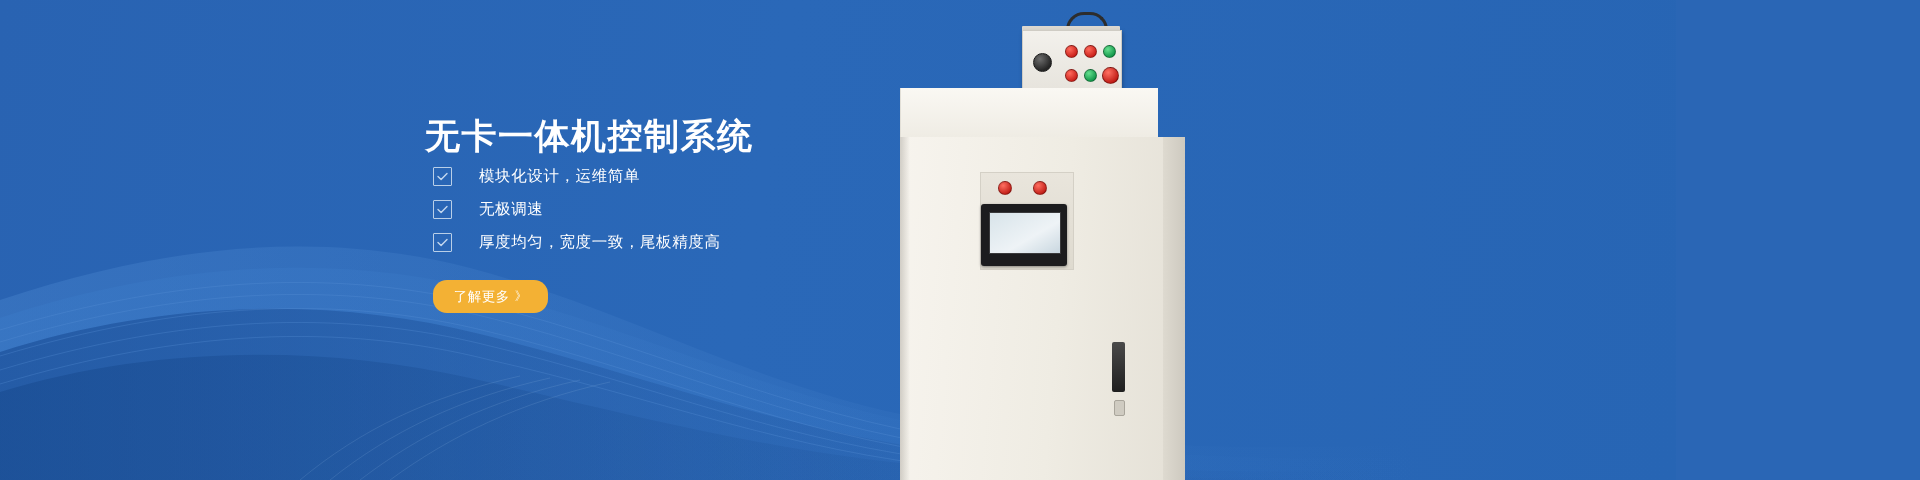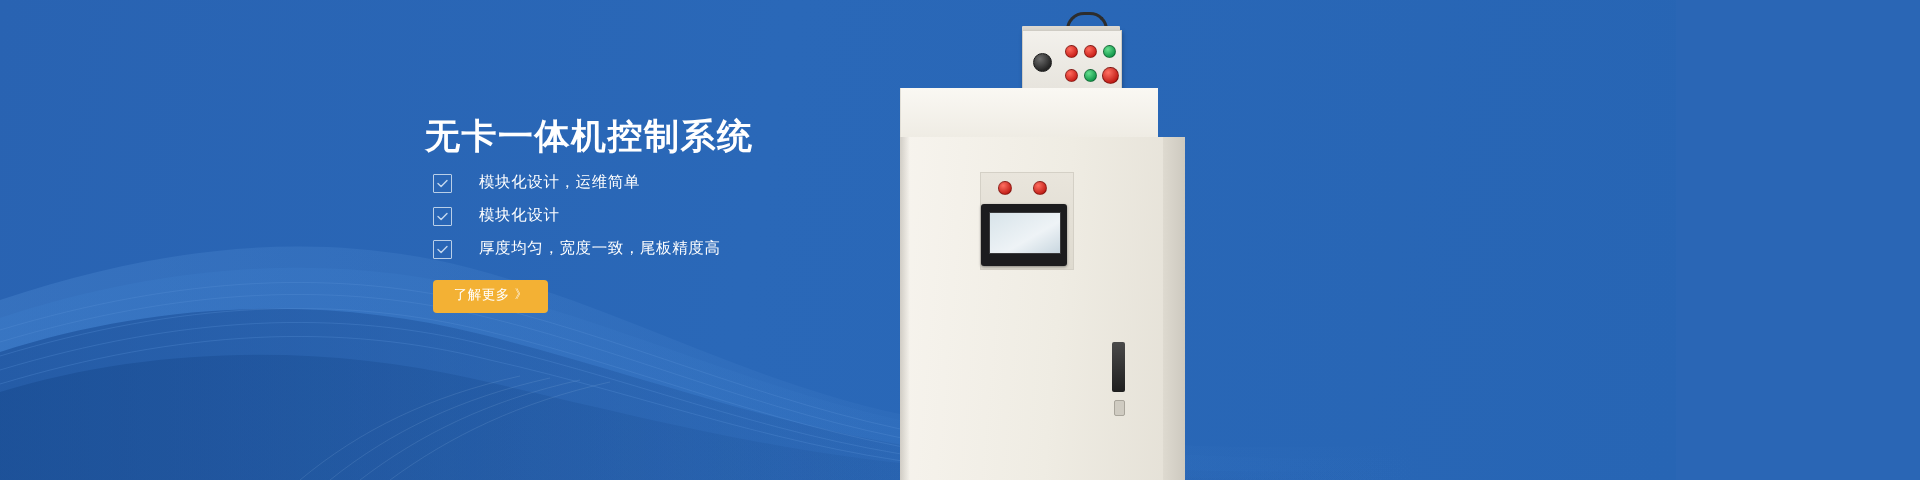--- a/index.html
+++ b/index.html
@@ -61,21 +61,21 @@
   .feature-list {
     position: absolute;
     left: 8px;
     top: 160px;
     list-style: none;
     margin: 0;
     padding: 0;
   }
   .feature-item {
     display: flex;
-    align-items: flex-end;
+    align-items: center;
     height: 33px;
     margin-bottom: 0px;
   }
   .feature-item + .feature-item { margin-top: 0px; }
 
   .check-box {
     width: 17px;
     height: 17px;
     border: 1px solid #b9cfe8;
     border-radius: 1px;
@@ -100,29 +100,30 @@
   }
 
   .cta-button {
     position: absolute;
     left: 8px;
     top: 280px;
     width: 115px;
     height: 33px;
     background: #f3b134;
     border: none;
-    border-radius: 4px;
+    border-radius: 14px;
     color: #ffffff;
     font-size: 13.5px;
     font-family: "Liberation Sans", sans-serif;
     letter-spacing: 0.5px;
     cursor: pointer;
     display: flex;
+    align-items: center;
     justify-content: center;
-    padding: 6px;
+    padding: 0;
   }
   .cta-label { margin-right: 5px; }
   .cta-chevron { font-size: 12px; opacity: 0.95; }
 
   
   .machine {
     position: absolute;
     left: 880px;
     top: 0;
     width: 330px;
@@ -347,21 +348,21 @@
         </span>
         <span class="feature-text">模块化设计，运维简单</span>
       </li>
 
       <li class="feature-item">
         <span class="check-box">
           <svg viewBox="0 0 15 15" fill="none" stroke="#c3d7ee" stroke-width="1.4" stroke-linecap="round" stroke-linejoin="round">
             <path d="M3 7.6 L6.1 10.6 L12 4.4"></path>
           </svg>
         </span>
-        <span class="feature-text">模块化设计</span>
+        <span class="feature-text">无极调速</span>
       </li>
 
       <li class="feature-item">
         <span class="check-box">
           <svg viewBox="0 0 15 15" fill="none" stroke="#c3d7ee" stroke-width="1.4" stroke-linecap="round" stroke-linejoin="round">
             <path d="M3 7.6 L6.1 10.6 L12 4.4"></path>
           </svg>
         </span>
         <span class="feature-text">厚度均匀，宽度一致，尾板精度高</span>
       </li>

